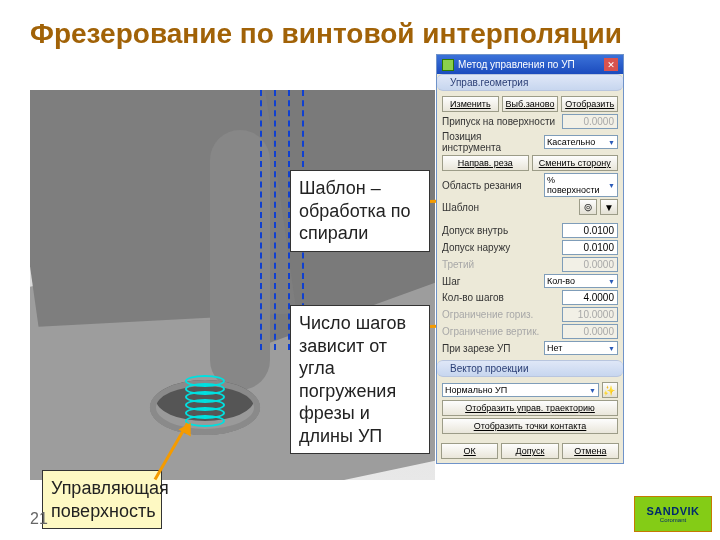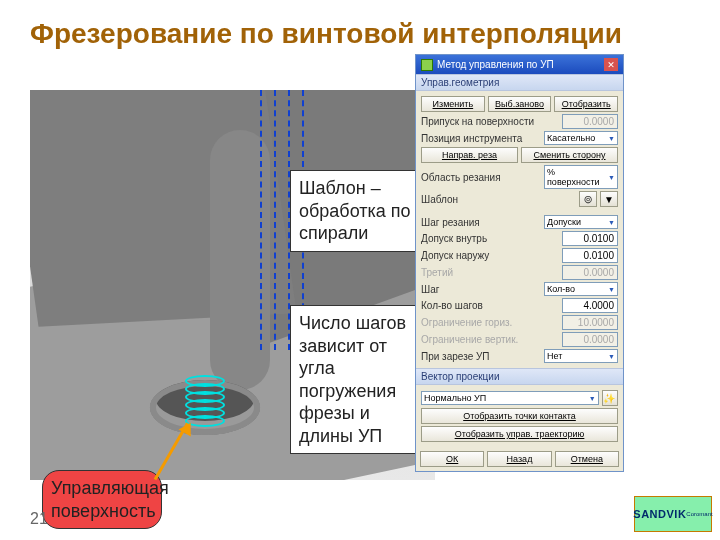--- a/index.html
+++ b/index.html
@@ -18,38 +18,38 @@
   .helix div:nth-child(1){top:0} .helix div:nth-child(2){top:8px} .helix div:nth-child(3){top:16px}
   .helix div:nth-child(4){top:24px} .helix div:nth-child(5){top:32px} .helix div:nth-child(6){top:40px}
   .dashed-vlines { position:absolute; left:230px; top:0; width:60px; height:260px; }
   .dashed-vlines span { position:absolute; top:0; width:0; height:100%; border-left:2px dashed #1040d0; }
   .dashed-vlines span:nth-child(1){left:0} .dashed-vlines span:nth-child(2){left:14px}
   .dashed-vlines span:nth-child(3){left:28px} .dashed-vlines span:nth-child(4){left:42px}
 
   .callout { position:absolute; background:#fff; border:1px solid #333; padding:6px 8px; font-size:18px; line-height:1.25; color:#222; }
   .c1 { left:290px; top:170px; width:140px; }
   .c2 { left:290px; top:305px; width:140px; }
-  .c3 { left:42px; top:470px; width:120px; background:#ef4444;border-radius:17px; }
+  .c3 { left:42px; top:470px; width:120px; background:#fef9c3; }
 
   .arrow { position:absolute; height:0; border-top:3px solid #f59b00; transform-origin:left center; }
   .arrow::after { content:""; position:absolute; right:-2px; top:-6px; border-left:12px solid #f59b00; border-top:7px solid transparent; border-bottom:7px solid transparent; }
   .arrow1 { left:430px; top:200px; width:155px; transform:rotate(-2deg); }
   .arrow2 { left:430px; top:325px; width:150px; transform:rotate(-2deg); }
   .arrow3 { left:155px; top:478px; width:65px; transform:rotate(-60deg); }
 
   .page-num { position:absolute; left:30px; bottom:12px; font-size:16px; color:#666; }
-  .brand { position:absolute; right:8px; bottom:8px; width:78px; height:36px; background:#86efac; border:1px solid #c47a00; display:flex; align-items:center; justify-content:center; color:#002a6b; font-weight:bold; font-size:11px; letter-spacing:0.5px; }
+  .brand { position:absolute; right:8px; bottom:8px; width:78px; height:36px; background:#84cc16; border:1px solid #c47a00; display:flex; flex-direction:column; align-items:center; justify-content:center; color:#002a6b; font-weight:bold; font-size:11px; letter-spacing:0.5px; }
   .brand small { font-size:6px; font-weight:normal; letter-spacing:0; }
 
   
-  .panel { position:absolute; right:96px; top:54px; width:209px; background:#ece9d8; border:1px solid #6f93c9; font-size:10px; }
+  .panel { position:absolute; right:96px; top:54px; width:188px; background:#ece9d8; border:1px solid #6f93c9; font-size:10px; }
   .titlebar { background:linear-gradient(#3b72d9,#1b4bbd); color:#fff; padding:3px 5px; display:flex; align-items:center; gap:4px; }
   .titlebar .ticon { width:12px; height:12px; background:#8bd04c; border:1px solid #2d7a00; }
   .titlebar .close { margin-left:auto; width:14px; height:13px; background:#d9534f; color:#fff; display:flex; align-items:center; justify-content:center; font-size:9px; cursor:pointer; }
-  .panel .sec-head { background:linear-gradient(#dfe7f7,#c7d6ef); padding:2px 5px; color:#2a3e75; border-top:1px solid #b8c5de; border-bottom:1px solid #b8c5de; }
+  .panel .sec-head { background:linear-gradient(#dfe7f7,#c7d6ef); padding:2px 13px; color:#2a3e75; border-top:1px solid #b8c5de; border-bottom:1px solid #b8c5de;border-radius:6px; }
   .panel .body { padding:3px 5px; }
   .row { display:flex; align-items:center; gap:3px; margin:2px 0; }
   .lbl { flex:1; color:#333; }
   .lbl.dis { color:#a8a8a8; }
   .btnx { flex:1; background:linear-gradient(#fdfdfd,#e9e6da); border:1px solid #9c9c88; padding:2px 0; text-align:center; cursor:pointer; font-size:9px;text-decoration:underline; }
   .btnw { width:100%; }
   .fld { width:56px; background:#fff; border:1px solid #7f9db9; padding:1px 3px; text-align:right; font-size:10px; }
   .fld.dis { background:#f2f0e6; color:#a8a8a8; }
   .sel { width:74px; min-width:74px; background:#fff; border:1px solid #7f9db9; padding:1px 2px; font-size:9px; display:flex; align-items:center; justify-content:space-between; cursor:pointer; }
   .sel .tri { font-size:7px; color:#2b5bb8; }
@@ -138,27 +138,20 @@
       <span class="iconbtn">
           <span class="spiral-ico">⊚</span>
         </span>
       <span class="iconbtn">
           <span class="tri">▼</span>
         </span>
     </div>
 
     <div style="height:4px"></div>
     <div class="row">
-      <span class="lbl">Шаг резания</span>
-      <span class="sel">
-          <span>Допуски</span>
-          <span class="tri">▼</span>
-        </span>
-    </div>
-    <div class="row">
       <span class="lbl">Допуск внутрь</span>
       <span class="fld">0.0100</span>
     </div>
     <div class="row">
       <span class="lbl">Допуск наружу</span>
       <span class="fld">0.0100</span>
     </div>
     <div class="row">
       <span class="lbl dis">Третий</span>
       <span class="fld dis">0.0000</span>
@@ -196,30 +189,30 @@
     <div class="row">
       <span class="sel wide">
           <span>Нормально УП</span>
           <span class="tri">▼</span>
         </span>
       <span class="iconbtn">
           <span class="wand">✨</span>
         </span>
     </div>
     <div class="row">
+        <div class="btnx btnw">Отобразить управ. траекторию</div>
+      </div>
+    <div class="row">
         <div class="btnx btnw">Отобразить точки контакта</div>
       </div>
-    <div class="row">
-        <div class="btnx btnw">Отобразить управ. траекторию</div>
-      </div>
   </div>
 
   <div class="footer-row">
     <div class="btnx">ОК</div>
-    <div class="btnx">Назад</div>
+    <div class="btnx">Допуск</div>
     <div class="btnx">Отмена</div>
   </div>
 </div>
 
 <div class="page-num">21</div>
 <div class="brand">
   <span>SANDVIK</span>
   <small>Coromant</small>
 </div>
 

